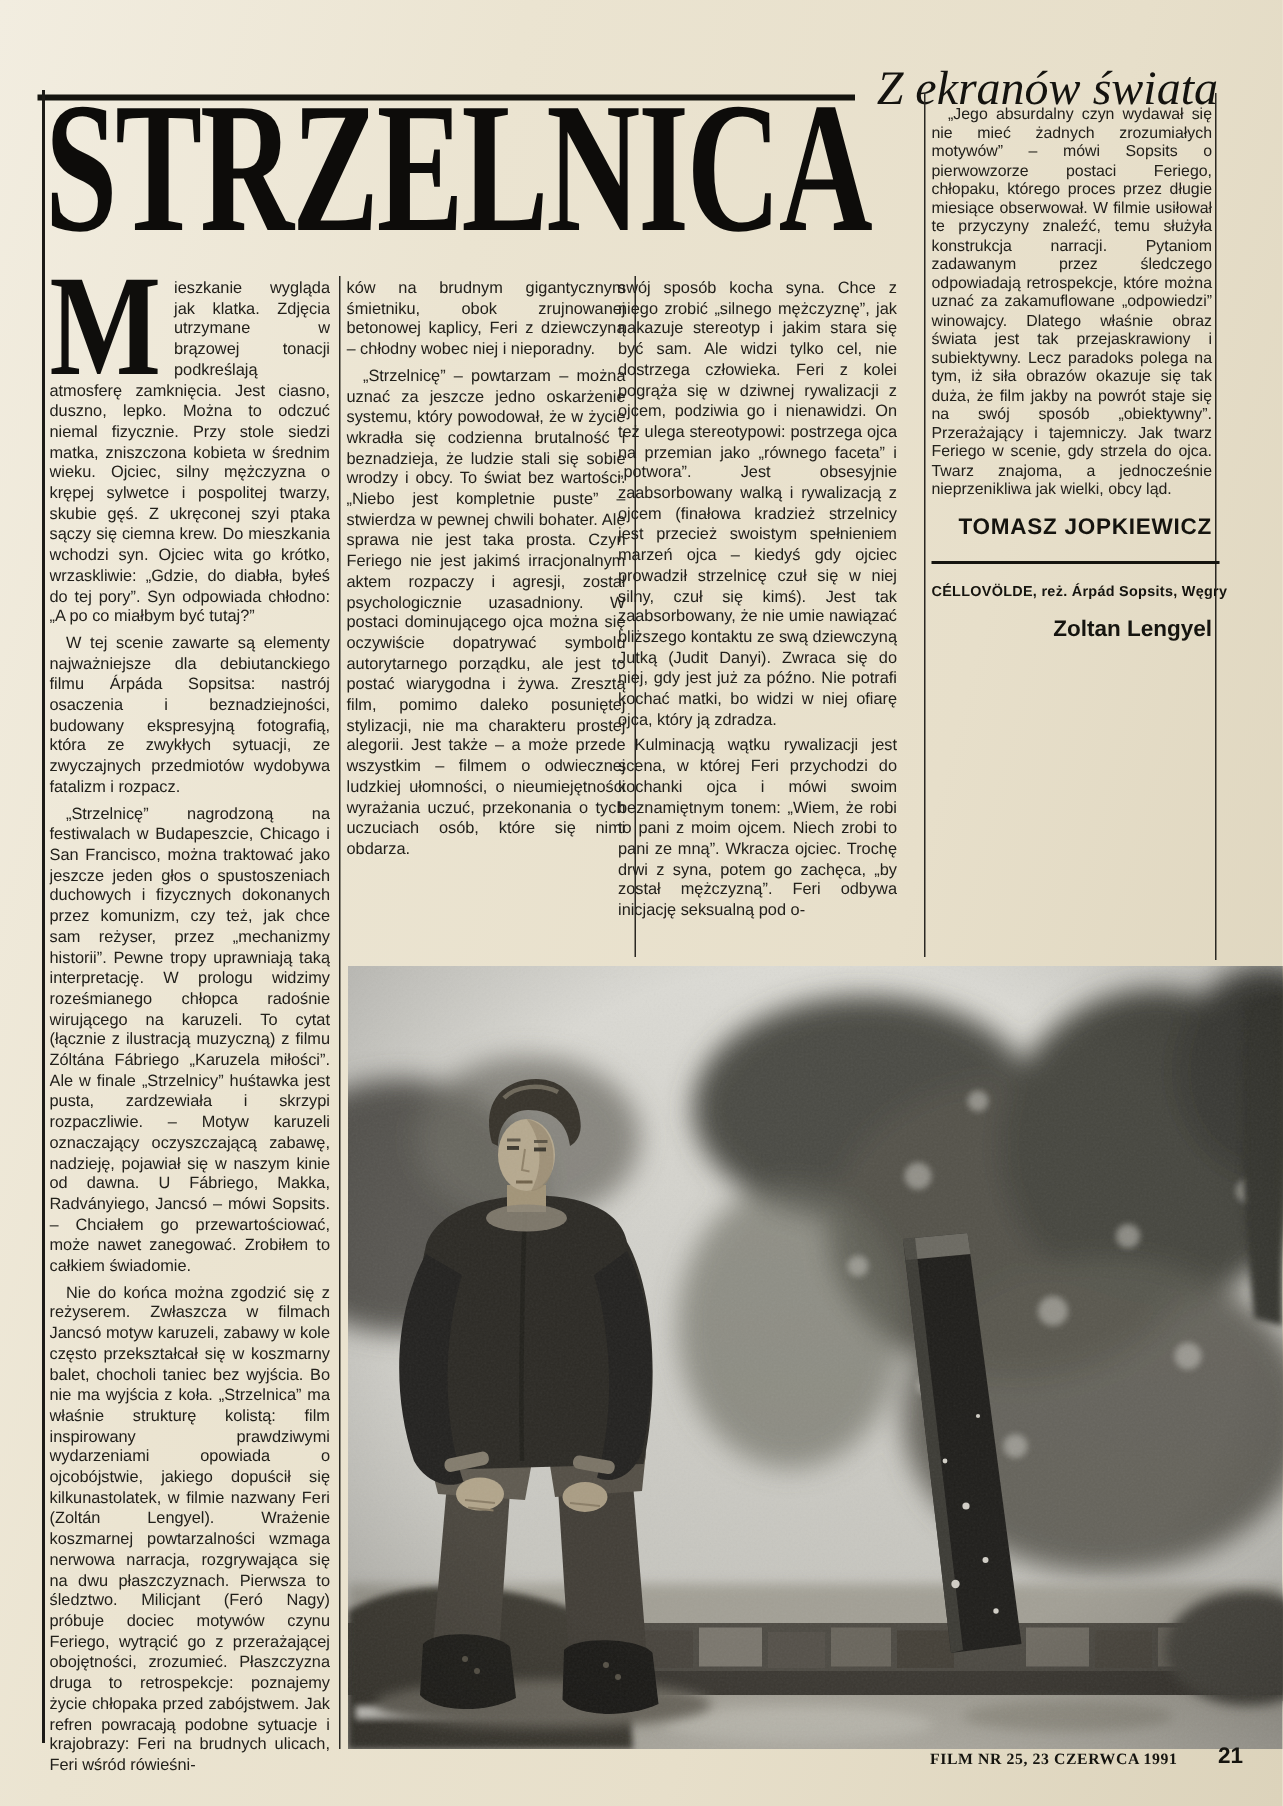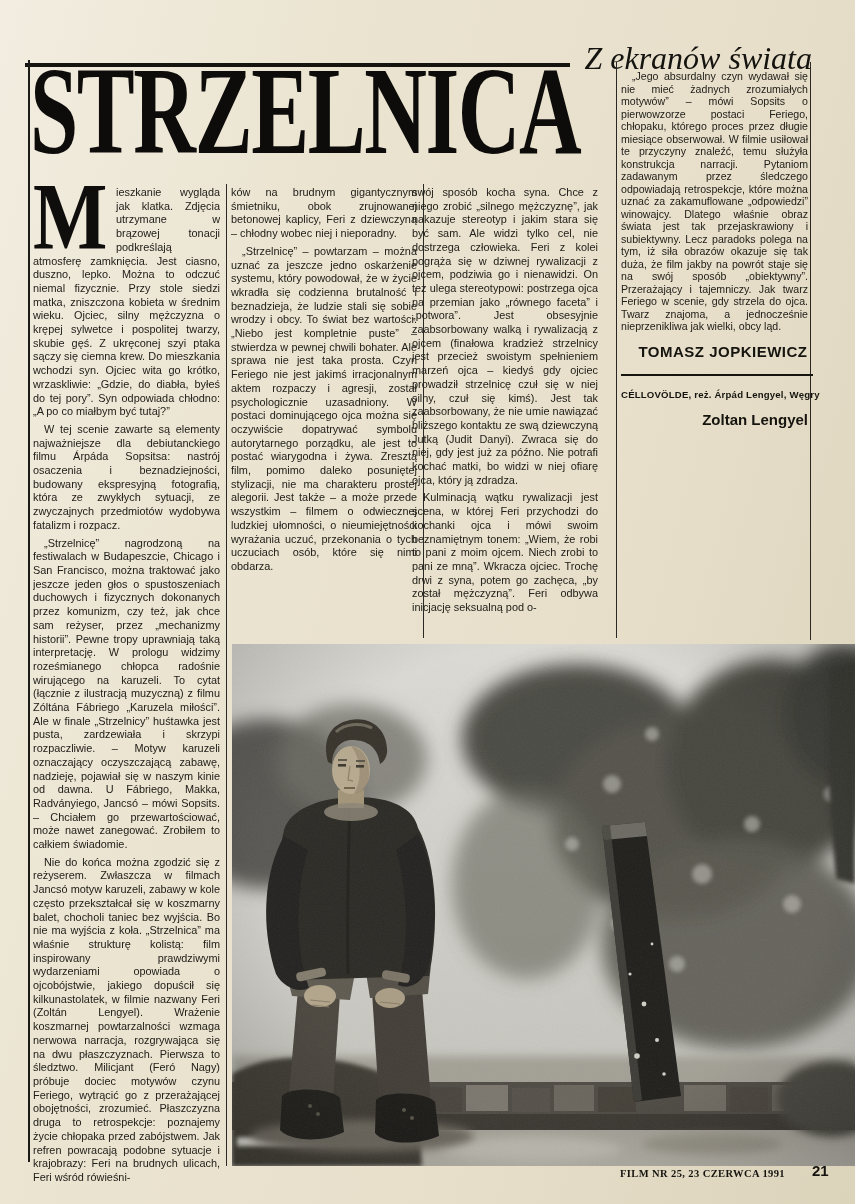--- a/index.html
+++ b/index.html
@@ -49,21 +49,21 @@
   #col4wrap .colflow p{margin:0 0 4px 0;}
   #col4wrap .colflow p.indent{text-indent:11px;}
   
   .dropcap{float:left;width:77px;height:64px;margin:4px 6px 0 0;position:relative;}
   .dropcap span{
     position:absolute;left:0;top:-21px;display:block;
     font-family:"Liberation Serif",serif;font-weight:700;font-size:96px;line-height:96px;
     transform:scaleX(0.82);transform-origin:0 0;color:#0f0e0c;
   }
   
-  .author{margin-top:10px;text-align:center;font-weight:700;font-size:15px;line-height:17px;letter-spacing:.5px;color:#15140f;width:170px;margin-left:17px;}
+  .author{margin-top:10px;text-align:right;font-weight:700;font-size:15px;line-height:17px;letter-spacing:.5px;color:#15140f;width:170px;margin-left:17px;}
   .credit-rule{height:2px;background:#15140f;margin-top:14px;width:192px;}
   .film-credit{margin-top:13px;font-weight:700;font-size:9.6px;letter-spacing:.2px;white-space:nowrap;color:#15140f;}
   .photo-credit{margin-top:11px;text-align:right;font-weight:700;font-size:15px;color:#15140f;}
   
   #footer-issue{position:absolute;right:70px;top:1168px;font-weight:700;font-size:10.5px;letter-spacing:.4px;color:#15140f;font-family:Liberation Serif, serif;}
   #footer-page{position:absolute;left:812px;top:1162px;font-weight:700;font-size:15px;color:#15140f;}
   
   #photo{position:absolute;left:232px;top:644px;width:623px;height:522px;overflow:hidden;background:#cfcec9;}
 </style>
 </head>
@@ -100,21 +100,21 @@
       <p class=""><span>swój sposób kocha syna. Chce z niego zrobić „silnego mężczyznę”, jak nakazuje stereotyp i jakim stara się być sam. Ale widzi tylko cel, nie dostrzega człowieka. Feri z kolei pogrąża się w dziwnej rywalizacji z ojcem, podziwia go i nienawidzi. On też ulega stereotypowi: postrzega ojca na przemian jako „równego faceta” i „potwora”. Jest obsesyjnie zaabsorbowany walką i rywalizacją z ojcem (finałowa kradzież strzelnicy jest przecież swoistym spełnieniem marzeń ojca – kiedyś gdy ojciec prowadził strzelnicę czuł się w niej silny, czuł się kimś). Jest tak zaabsorbowany, że nie umie nawiązać bliższego kontaktu ze swą dziewczyną Jutką (Judit Danyi). Zwraca się do niej, gdy jest już za późno. Nie potrafi kochać matki, bo widzi w niej ofiarę ojca, który ją zdradza.</span></p>
       <p class="indent"><span>Kulminacją wątku rywalizacji jest scena, w której Feri przychodzi do kochanki ojca i mówi swoim beznamiętnym tonem: „Wiem, że robi to pani z moim ojcem. Niech zrobi to pani ze mną”. Wkracza ojciec. Trochę drwi z syna, potem go zachęca, „by został mężczyzną”. Feri odbywa inicjację seksualną pod o-</span></p>
     </div>
 
   <div id="col4wrap">
     <div class="colflow">
         <p class="indent"><span>„Jego absurdalny czyn wydawał się nie mieć żadnych zrozumiałych motywów” – mówi Sopsits o pierwowzorze postaci Feriego, chłopaku, którego proces przez długie miesiące obserwował. W filmie usiłował te przyczyny znaleźć, temu służyła konstrukcja narracji. Pytaniom zadawanym przez śledczego odpowiadają retrospekcje, które można uznać za zakamuflowane „odpowiedzi” winowajcy. Dlatego właśnie obraz świata jest tak przejaskrawiony i subiektywny. Lecz paradoks polega na tym, iż siła obrazów okazuje się tak duża, że film jakby na powrót staje się na swój sposób „obiektywny”. Przerażający i tajemniczy. Jak twarz Feriego w scenie, gdy strzela do ojca. Twarz znajoma, a jednocześnie nieprzenikliwa jak wielki, obcy ląd.</span></p>
       </div>
     <div class="author">TOMASZ JOPKIEWICZ</div>
     <div class="credit-rule"></div>
-    <div class="film-credit">CÉLLOVÖLDE, reż. Árpád Lengyel, Węgry</div>
+    <div class="film-credit">CÉLLOVÖLDE, reż. Árpád Sopsits, Węgry</div>
     <div class="photo-credit">Zoltan Lengyel</div>
   </div>
 
   <div id="photo">
     <svg viewBox="0 0 623 522" width="623" height="522" xmlns="http://www.w3.org/2000/svg">
       <defs>
         <linearGradient id="skyg" x1="0" y1="0" x2="0" y2="1">
           <stop offset="0" stop-color="#dcdbd5"></stop>
             <stop offset="0.5" stop-color="#cfcec8"></stop>
             <stop offset="1" stop-color="#c1c0b9"></stop>

